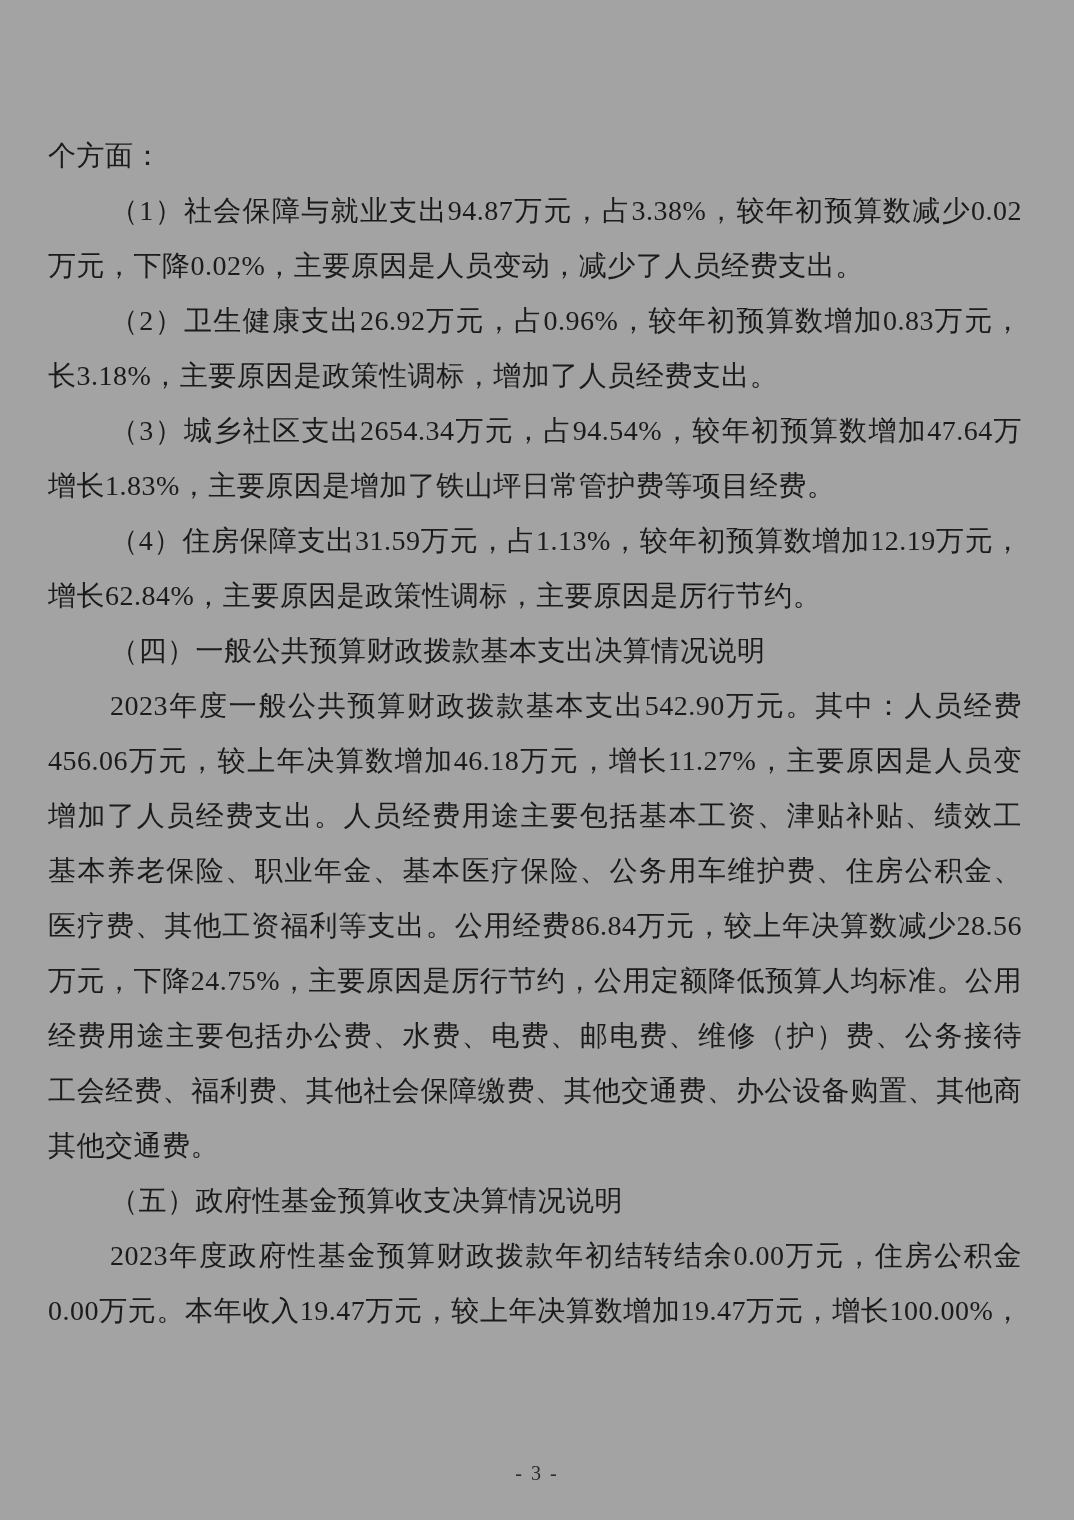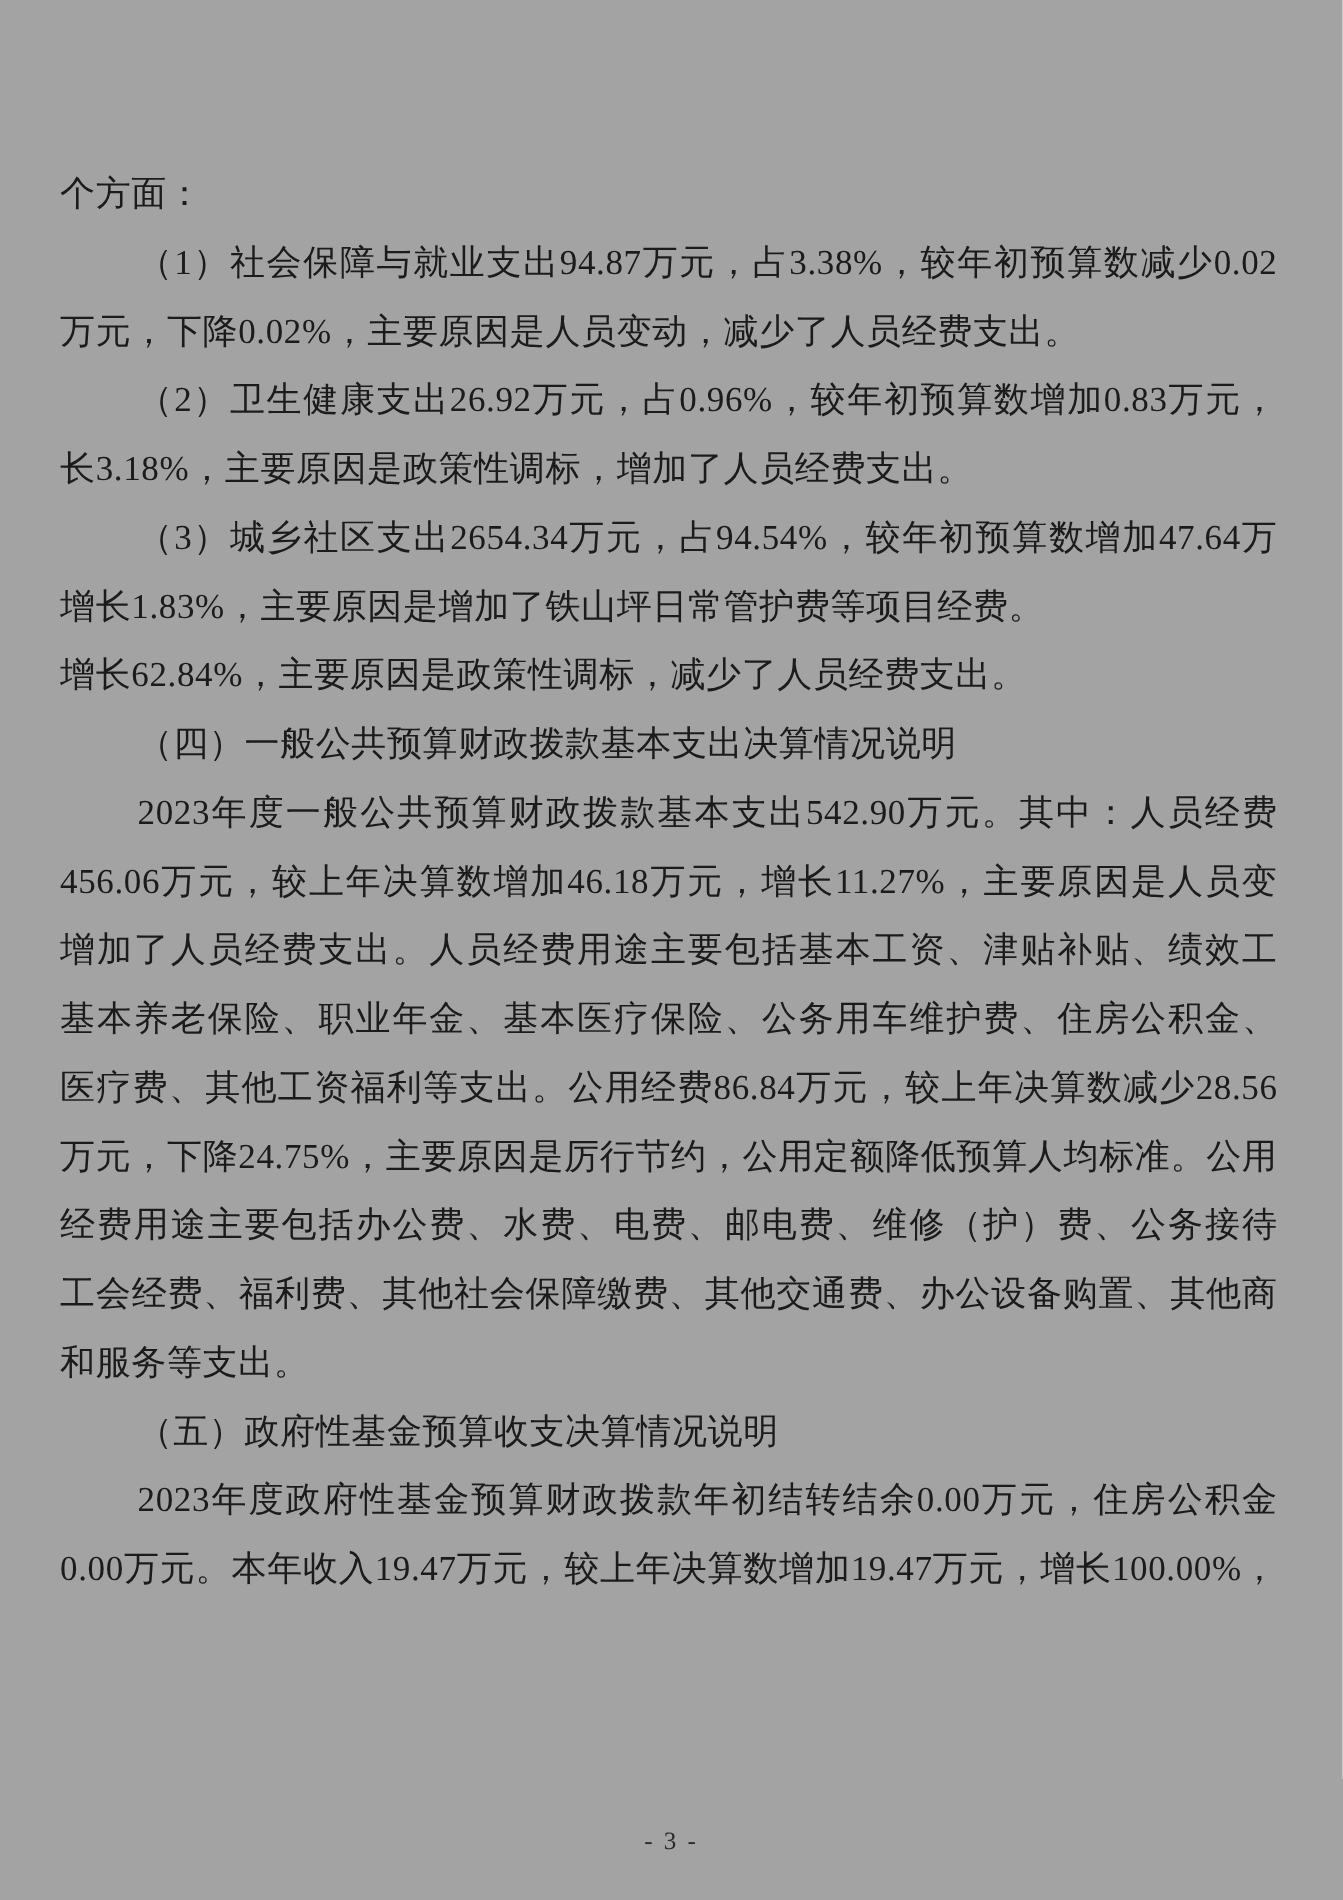--- a/index.html
+++ b/index.html
@@ -73,35 +73,36 @@
       </div>
       <div class="para">
         <div class="line indent">（2）卫生健康支出26.92万元，占0.96%，较年初预算数增加0.83万元，增</div>
         <div class="line last">长3.18%，主要原因是政策性调标，增加了人员经费支出。</div>
       </div>
       <div class="para">
         <div class="line indent">（3）城乡社区支出2654.34万元，占94.54%，较年初预算数增加47.64万元，</div>
         <div class="line last">增长1.83%，主要原因是增加了铁山坪日常管护费等项目经费。</div>
       </div>
       <div class="para">
-        <div class="line last">增长62.84%，主要原因是政策性调标，减少了人员经费支出。</div>
+        <div class="line indent">（4）住房保障支出31.59万元，占1.13%，较年初预算数增加12.19万元，</div>
+        <div class="line last">增长62.84%，主要原因是政策性调标，主要原因是厉行节约。</div>
       </div>
       <div class="para bold">
         <div class="line last indent">（四）一般公共预算财政拨款基本支出决算情况说明</div>
       </div>
       <div class="para">
         <div class="line indent">2023年度一般公共预算财政拨款基本支出542.90万元。其中：人员经费</div>
         <div class="line">456.06万元，较上年决算数增加46.18万元，增长11.27%，主要原因是人员变动，</div>
         <div class="line">增加了人员经费支出。人员经费用途主要包括基本工资、津贴补贴、绩效工资、</div>
         <div class="line">基本养老保险、职业年金、基本医疗保险、公务用车维护费、住房公积金、</div>
         <div class="line">医疗费、其他工资福利等支出。公用经费86.84万元，较上年决算数减少28.56</div>
         <div class="line">万元，下降24.75%，主要原因是厉行节约，公用定额降低预算人均标准。公用</div>
         <div class="line">经费用途主要包括办公费、水费、电费、邮电费、维修（护）费、公务接待费、</div>
         <div class="line">工会经费、福利费、其他社会保障缴费、其他交通费、办公设备购置、其他商品</div>
-        <div class="line last">和服务等支出。</div>
+        <div class="line last">其他交通费。</div>
       </div>
       <div class="para bold">
         <div class="line last indent">（五）政府性基金预算收支决算情况说明</div>
       </div>
       <div class="para">
         <div class="line indent">2023年度政府性基金预算财政拨款年初结转结余0.00万元，住房公积金</div>
         <div class="line">0.00万元。本年收入19.47万元，较上年决算数增加19.47万元，增长100.00%，</div>
       </div>
     </div>
   <div class="footer">- 3 -</div>

